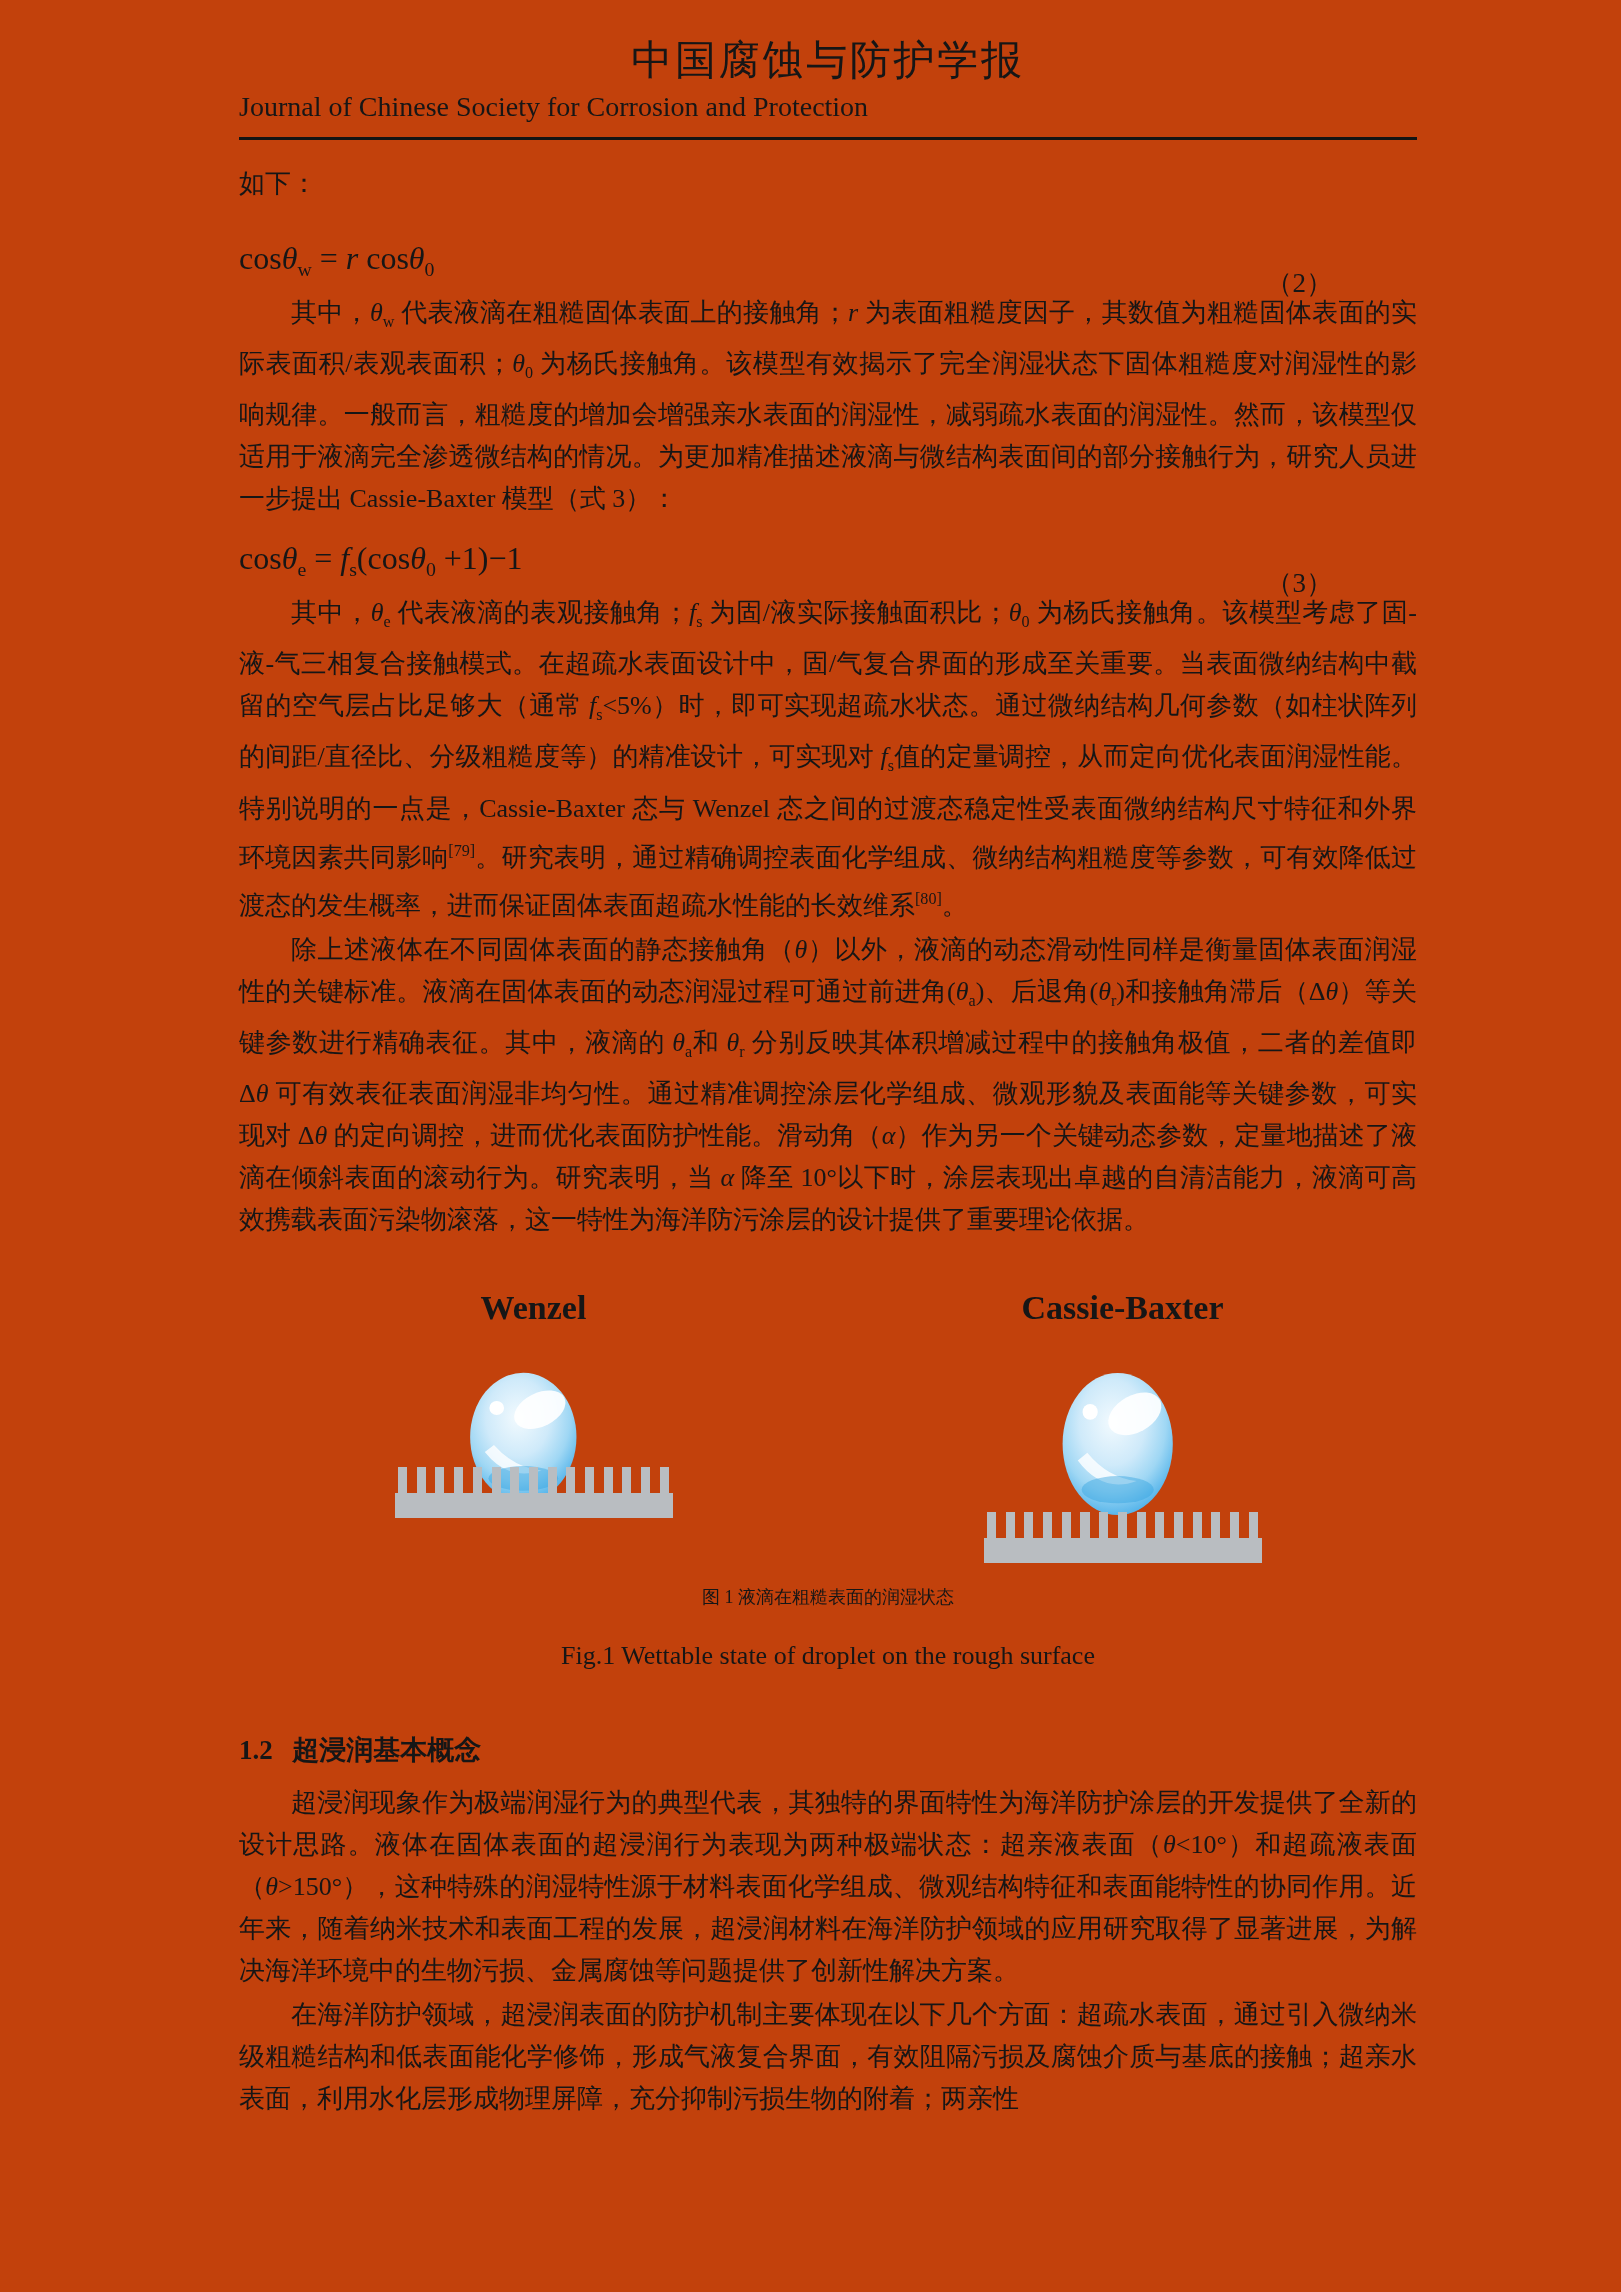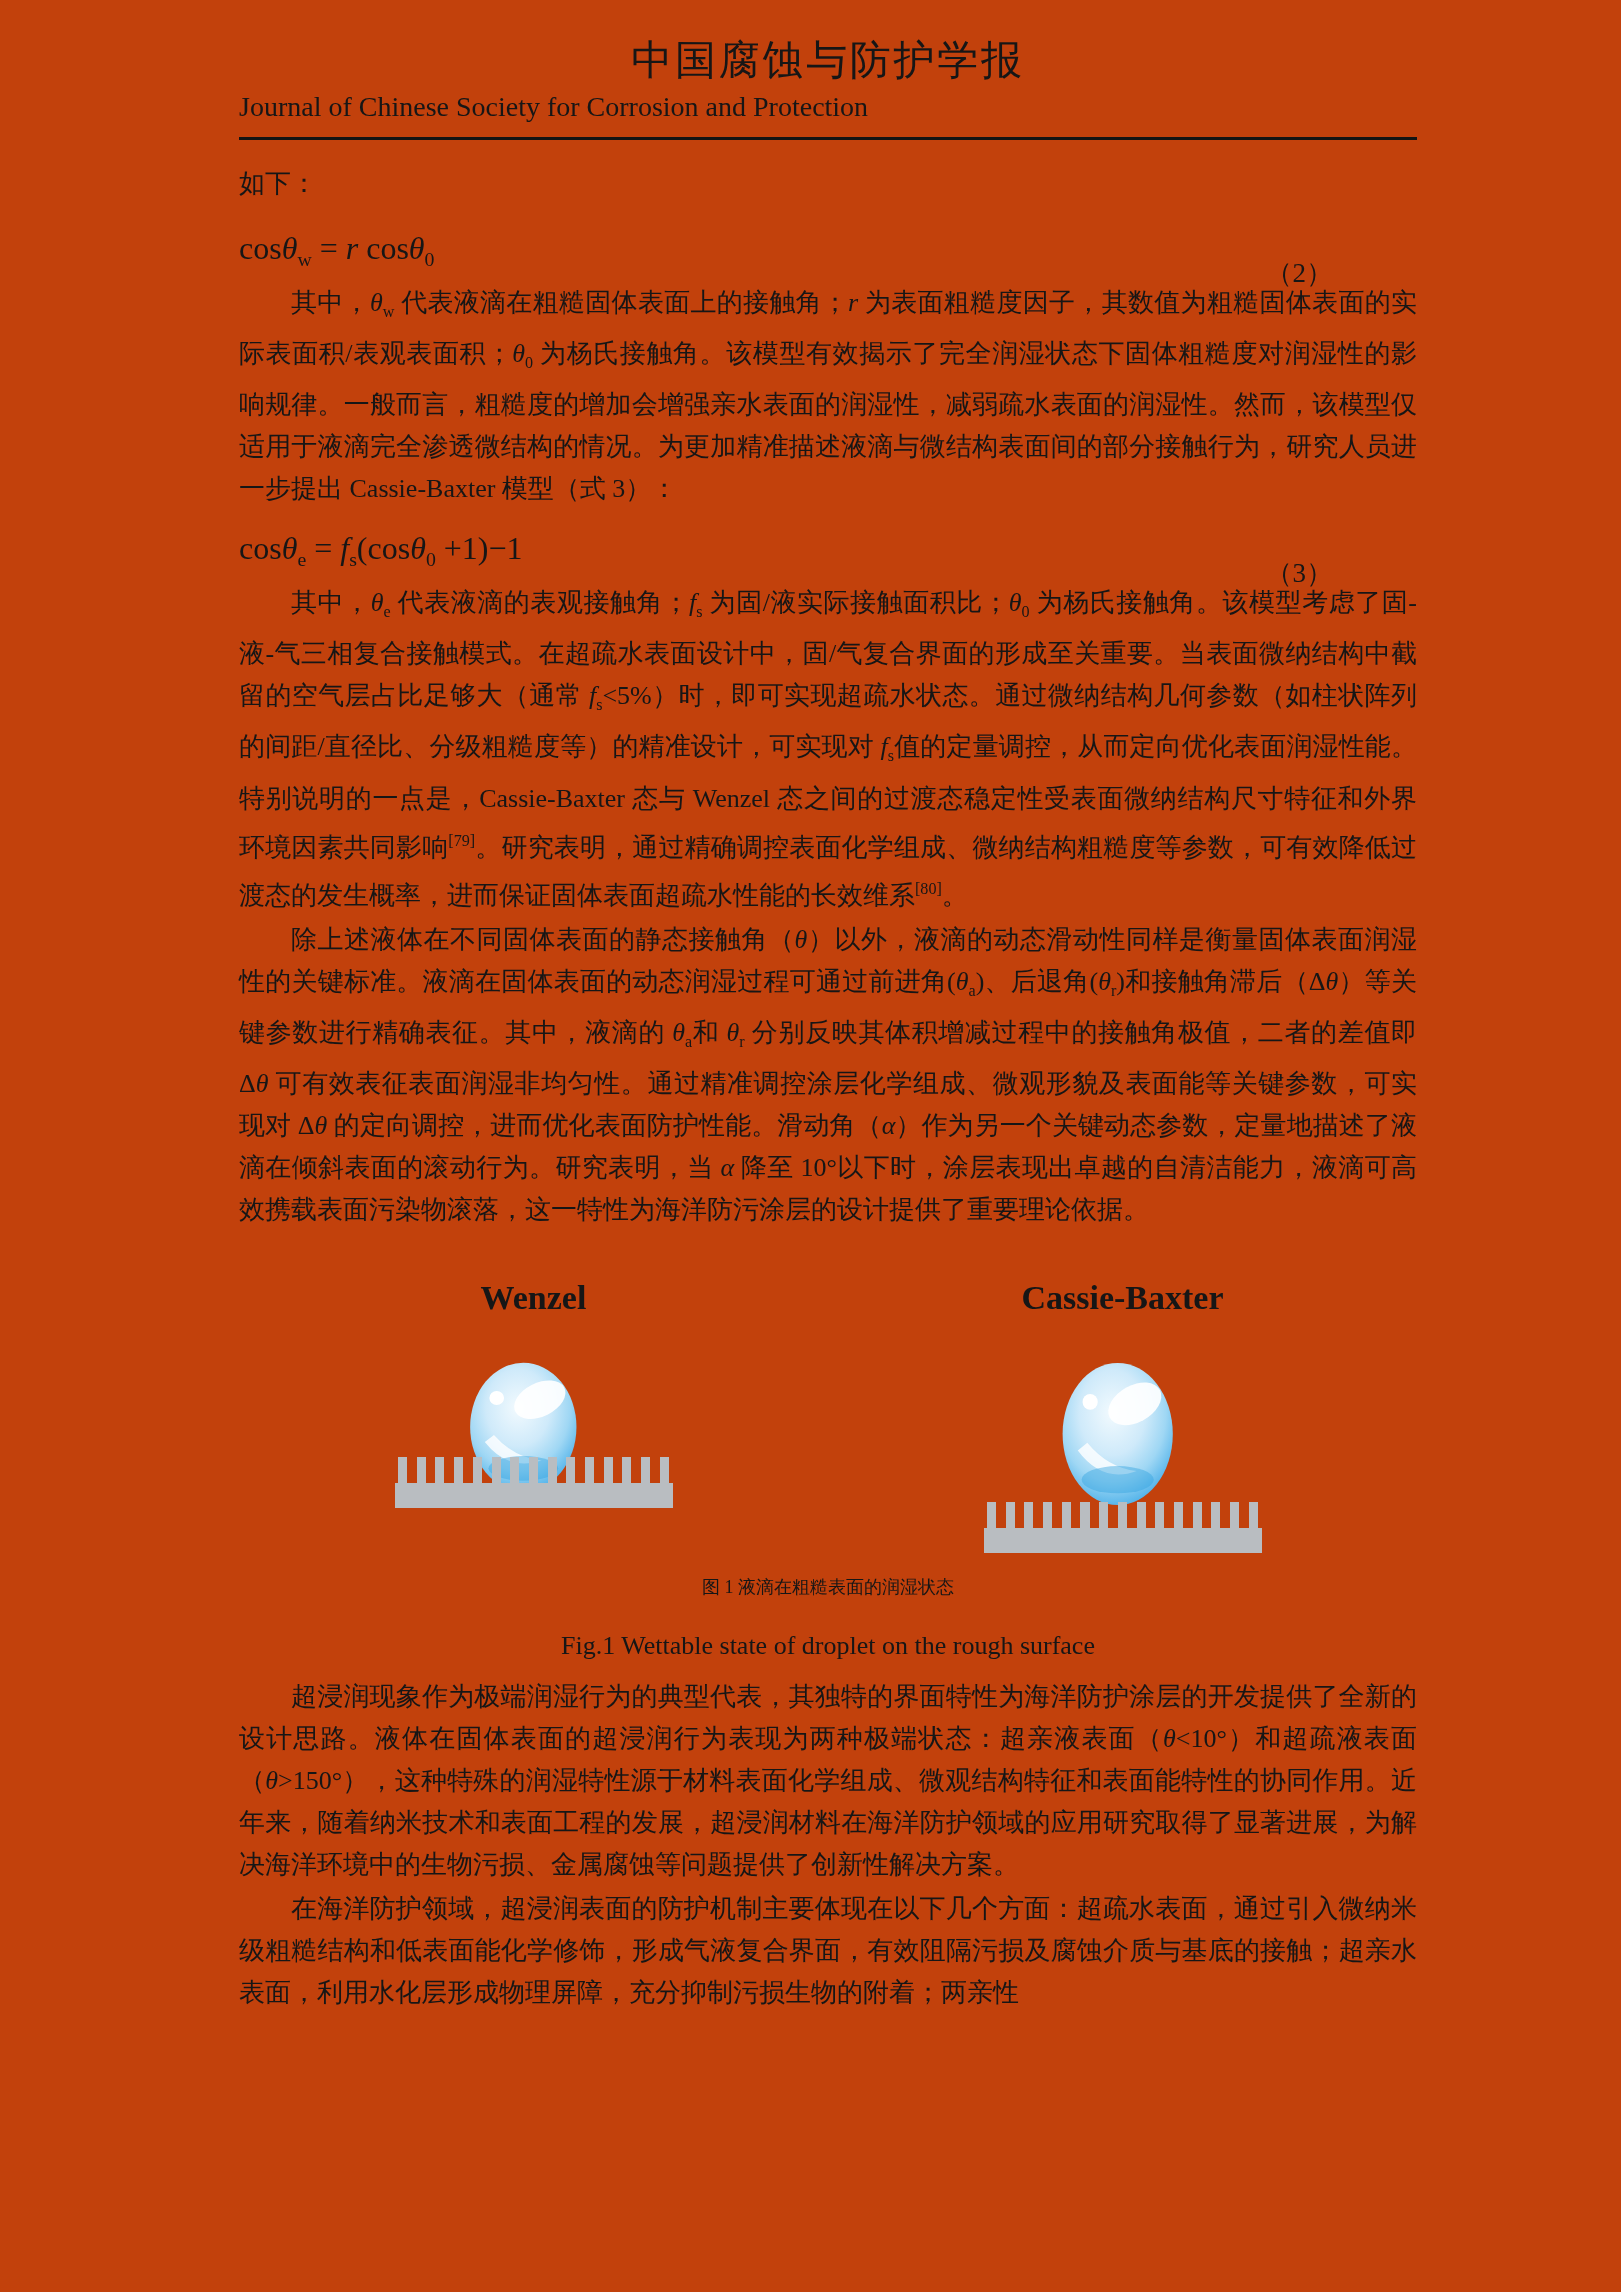--- a/index.html
+++ b/index.html
@@ -25,21 +25,21 @@
     text-align:justify;text-indent:52px;
     margin:0;padding:0;
   }
   .para + .para{margin-top:1.8px;}
   .para i, .eq-formula i{font-family:"Liberation Serif","DejaVu Serif",serif;}
   .para sub, .eq-formula sub{font-size:0.62em;}
   .para sup{font-size:0.62em;}
 
   
   .eq-row{display:flex;justify-content:space-between;align-items:flex-end;}
-  .eq-row.first{margin-top:20px;}
+  .eq-row.first{margin-top:30px;}
   .eq-row.second{margin-top:14.3px;text-align:center;}
   .eq-formula{font-size:32px;line-height:46px;}
   .eq-number{font-size:27px;margin-right:84px;transform:translateY(9px);}
 
   
   .figure{margin-top:46px;}
   .fig-panels{display:flex;}
   .panel{flex:1;display:flex;flex-direction:column;align-items:center;}
   .panel-label{font-size:34px;font-weight:bold;line-height:41px;}
   .droplet{position:relative;z-index:1;margin-top:43px;}
@@ -134,20 +134,24 @@
             <div class="surface-base"></div>
           </div>
         </div>
 
 
       </div>
       <div class="fig-caption-zh">图 1  液滴在粗糙表面的润湿状态</div>
       <div class="fig-caption-en">Fig.1 Wettable state of droplet on the rough surface</div>
     </div>
 
+    <div class="section-heading">
+      <span class="section-number">1.2</span>
+      <span class="section-title">超浸润基本概念</span>
+    </div>
 
     <div class="section-body">
       <p class="para">超浸润现象作为极端润湿行为的典型代表，其独特的界面特性为海洋防护涂层的开发提供了全新的设计思路。液体在固体表面的超浸润行为表现为两种极端状态：超亲液表面（<i>θ</i>&lt;10°）和超疏液表面（<i>θ</i>&gt;150°），这种特殊的润湿特性源于材料表面化学组成、微观结构特征和表面能特性的协同作用。近年来，随着纳米技术和表面工程的发展，超浸润材料在海洋防护领域的应用研究取得了显著进展，为解决海洋环境中的生物污损、金属腐蚀等问题提供了创新性解决方案。</p>
       <p class="para">在海洋防护领域，超浸润表面的防护机制主要体现在以下几个方面：超疏水表面，通过引入微纳米级粗糙结构和低表面能化学修饰，形成气液复合界面，有效阻隔污损及腐蚀介质与基底的接触；超亲水表面，利用水化层形成物理屏障，充分抑制污损生物的附着；两亲性</p>
     </div>
 
   </div>
 </div>
 
 

